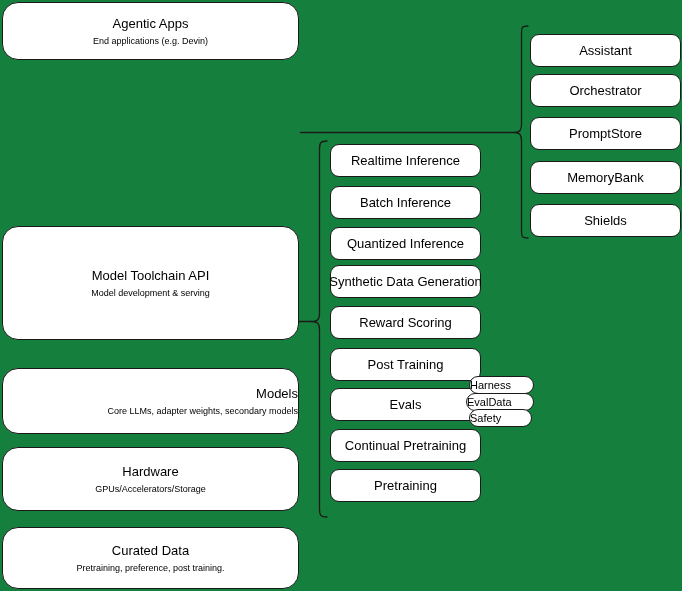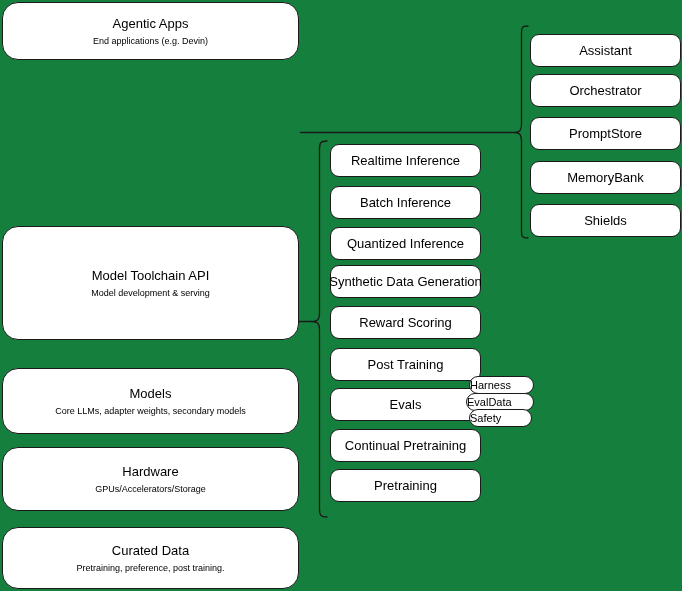--- a/index.html
+++ b/index.html
@@ -99,21 +99,21 @@
     <div class="layer-title">Agentic Apps</div>
     <div class="layer-sub">End applications (e.g. Devin)</div>
   </div>
 
 
   <div class="box layer-box" style="left:2px; top:226px; width:297px; height:114px;">
     <div class="layer-title">Model Toolchain API</div>
     <div class="layer-sub">Model development &amp; serving</div>
   </div>
 
-  <div class="box layer-box" style="left:2px; top:368px; width:297px; height:66px;">
+  <div class="box layer-box" style="left:2px; top:368px; width:297px; height:66px;align-items:flex-end;">
     <div class="layer-title">Models</div>
     <div class="layer-sub">Core LLMs, adapter weights, secondary models</div>
   </div>
 
   <div class="box layer-box" style="left:2px; top:447px; width:297px; height:64px;">
     <div class="layer-title">Hardware</div>
     <div class="layer-sub">GPUs/Accelerators/Storage</div>
   </div>
 
   <div class="box layer-box" style="left:2px; top:527px; width:297px; height:62px;">

